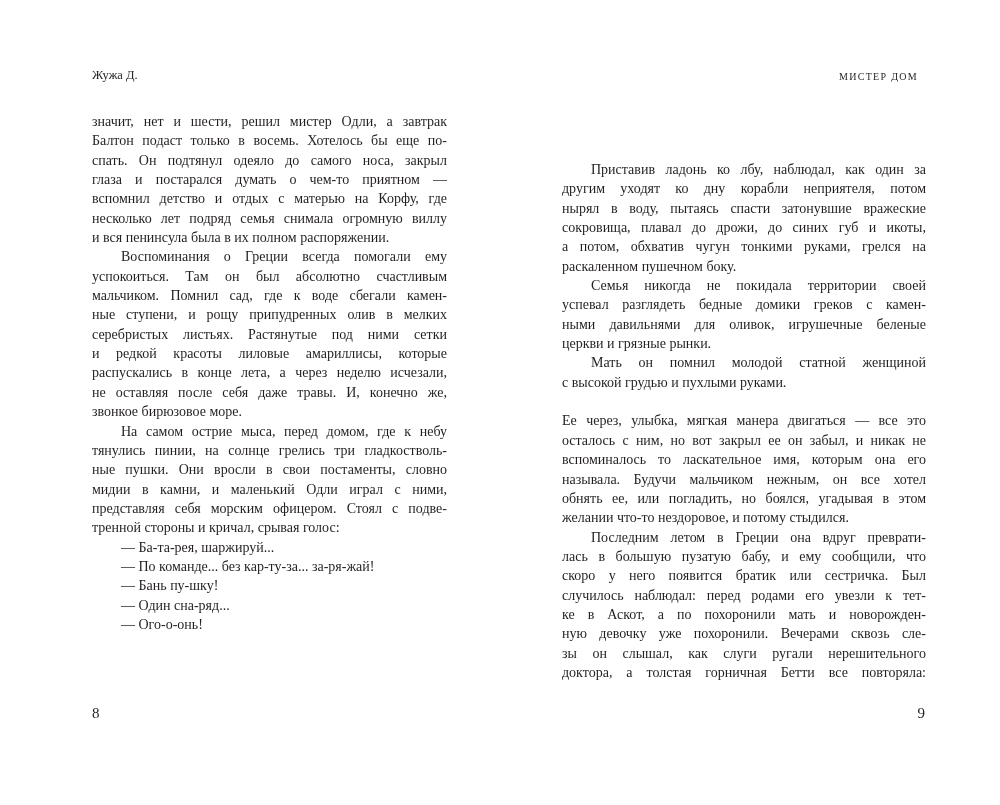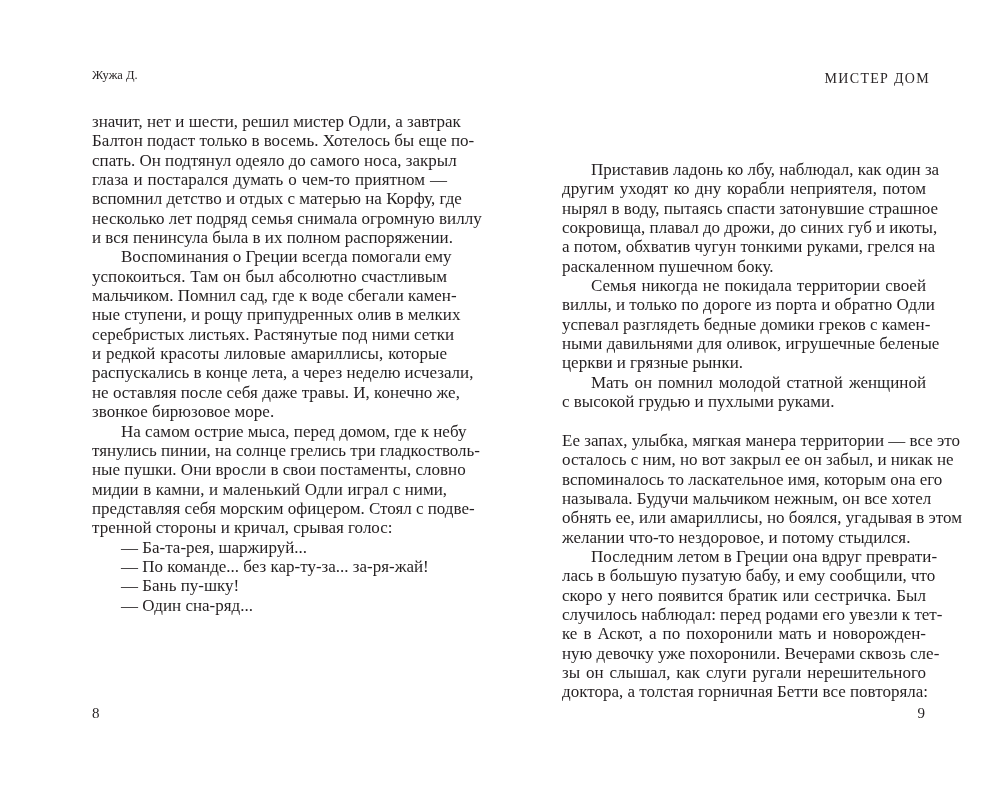--- a/index.html
+++ b/index.html
@@ -3,22 +3,22 @@
 <meta charset="utf-8">
 <style>
   html, body { margin:0; padding:0; background:#ffffff; }
   body { width:1000px; height:805px; position:relative; overflow:hidden;
          font-family:"DejaVu Serif","Liberation Serif", serif; color:#231f20; }
   .page { position:absolute; top:0; height:805px; }
   .page-left { left:0; width:500px; }
   .page-right { left:500px; width:500px; }
   .running-head { position:absolute; top:68px; font-size:12.5px; font-family:"Liberation Serif", serif; color:#2a2627; }
   .rh-left { left:92px; }
-  .rh-right { right:70px; font-size:14px; letter-spacing:1.3px; top:71px; }
-  .text { position:absolute; top:112px; font-family:"Liberation Serif", serif; font-size:17px; line-height:19.35px; }
+  .rh-right { right:82px; font-size:10px; letter-spacing:1.3px; top:71px; }
+  .text { position:absolute; top:112px; font-family:"Liberation Serif", serif; font-size:14px; line-height:19.35px; }
   .text-left { left:92px; width:355px; }
   .text-right { left:62px; width:364px;margin-top:48px; }
   .line { display:block; white-space:nowrap; text-align:justify; text-align-last:justify; height:19.35px; }
   .line.last { text-align-last:left; }
   .line.indent { padding-left:29px; }
   .line.dash { padding-left:29px; text-align-last:left; }
   .line.blank { height:19.35px; }
   .folio { position:absolute; top:705px; font-family:"Liberation Serif", serif; font-size:15px; }
   .folio-left { left:92px; }
   .folio-right { right:75px; }
@@ -48,46 +48,46 @@
       <span class="line indent">На самом острие мыса, перед домом, где к небу</span>
       <span class="line">тянулись пинии, на солнце грелись три гладкостволь-</span>
       <span class="line">ные пушки. Они вросли в свои постаменты, словно</span>
       <span class="line">мидии в камни, и маленький Одли играл с ними,</span>
       <span class="line">представляя себя морским офицером. Стоял с подве-</span>
       <span class="line last">тренной стороны и кричал, срывая голос:</span>
       <span class="line dash">— Ба-та-рея, шаржируй...</span>
       <span class="line dash">— По команде... без кар-ту-за... за-ря-жай!</span>
       <span class="line dash">— Бань пу-шку!</span>
       <span class="line dash">— Один сна-ряд...</span>
+      <span class="line dash">— Ого-о-онь!</span>
     </div>
   <div class="folio folio-left">8</div>
 </div>
 
 <div class="page page-right">
   <div class="running-head rh-right">МИСТЕР ДОМ</div>
   <div class="text text-right" id="right-body">
       <span class="line indent">Приставив ладонь ко лбу, наблюдал, как один за</span>
       <span class="line">другим уходят ко дну корабли неприятеля, потом</span>
-      <span class="line">нырял в воду, пытаясь спасти затонувшие страшное</span>
+      <span class="line">нырял в воду, пытаясь спасти затонувшие вражеские</span>
       <span class="line">сокровища, плавал до дрожи, до синих губ и икоты,</span>
       <span class="line">а потом, обхватив чугун тонкими руками, грелся на</span>
       <span class="line last">раскаленном пушечном боку.</span>
       <span class="line indent">Семья никогда не покидала территории своей</span>
-      <span class="line">виллы, и только по дороге из порта и обратно Одли</span>
       <span class="line">успевал разглядеть бедные домики греков с камен-</span>
       <span class="line">ными давильнями для оливок, игрушечные беленые</span>
       <span class="line last">церкви и грязные рынки.</span>
       <span class="line indent">Мать он помнил молодой статной женщиной</span>
       <span class="line last">с высокой грудью и пухлыми руками.</span>
       <span class="line blank"></span>
-      <span class="line">Ее запах, улыбка, мягкая манера территории — все это</span>
+      <span class="line">Ее через, улыбка, мягкая манера двигаться — все это</span>
       <span class="line">осталось с ним, но вот закрыл ее он забыл, и никак не</span>
       <span class="line">вспоминалось то ласкательное имя, которым она его</span>
       <span class="line">называла. Будучи мальчиком нежным, он все хотел</span>
-      <span class="line">обнять ее, или амариллисы, но боялся, угадывая в этом</span>
+      <span class="line">обнять ее, или погладить, но боялся, угадывая в этом</span>
       <span class="line last">желании что-то нездоровое, и потому стыдился.</span>
       <span class="line indent">Последним летом в Греции она вдруг преврати-</span>
       <span class="line">лась в большую пузатую бабу, и ему сообщили, что</span>
       <span class="line">скоро у него появится братик или сестричка. Был</span>
       <span class="line">случилось наблюдал: перед родами его увезли к тет-</span>
       <span class="line">ке в Аскот, а по похоронили мать и новорожден-</span>
       <span class="line">ную девочку уже похоронили. Вечерами сквозь сле-</span>
       <span class="line">зы он слышал, как слуги ругали нерешительного</span>
       <span class="line">доктора, а толстая горничная Бетти все повторяла:</span>
     </div>

